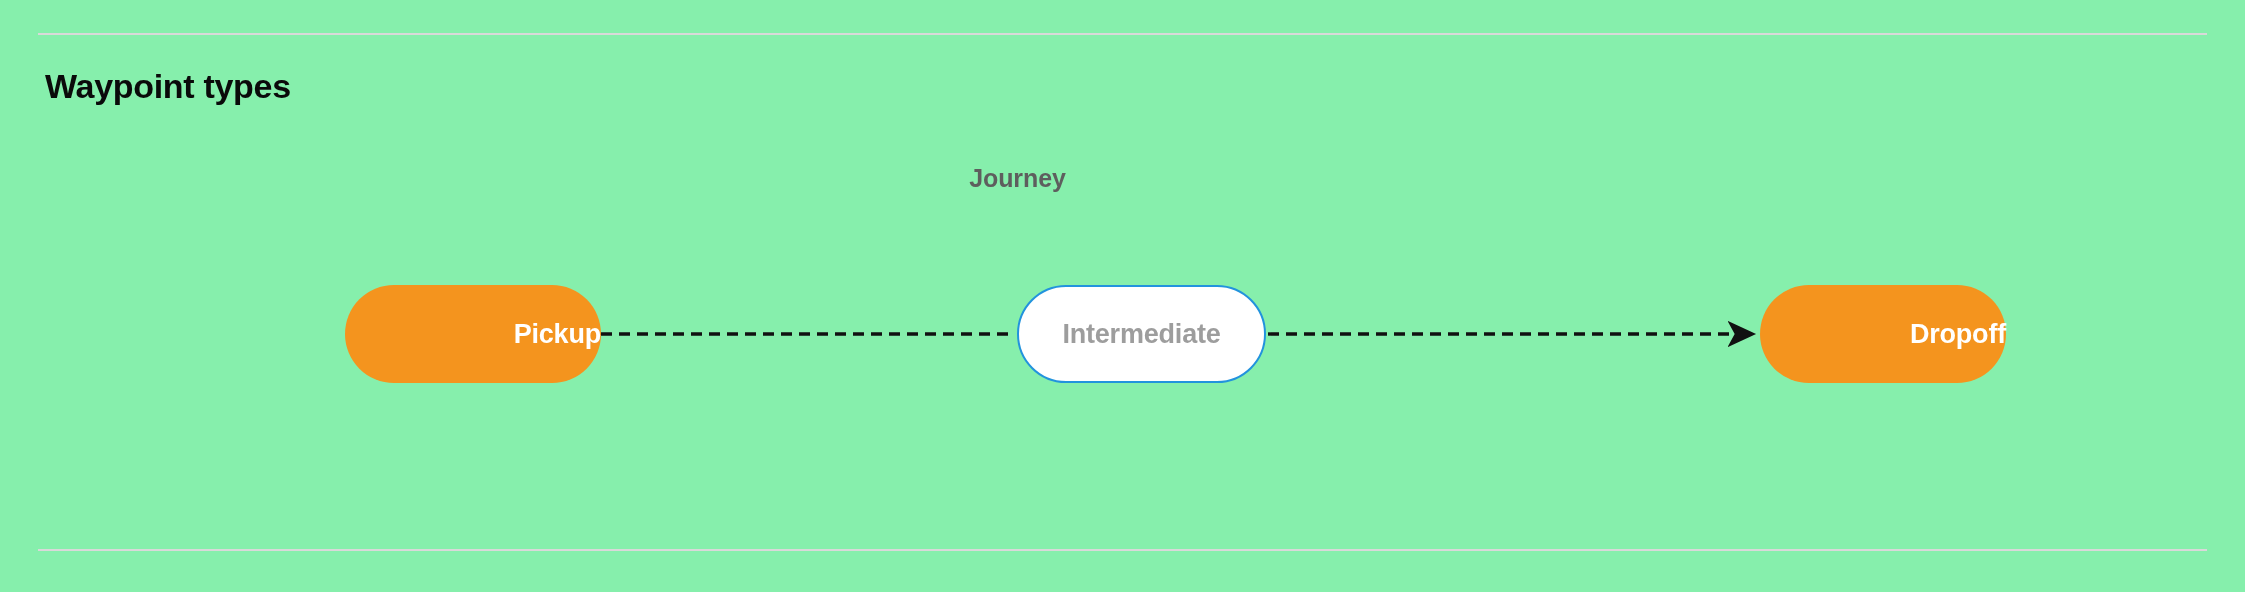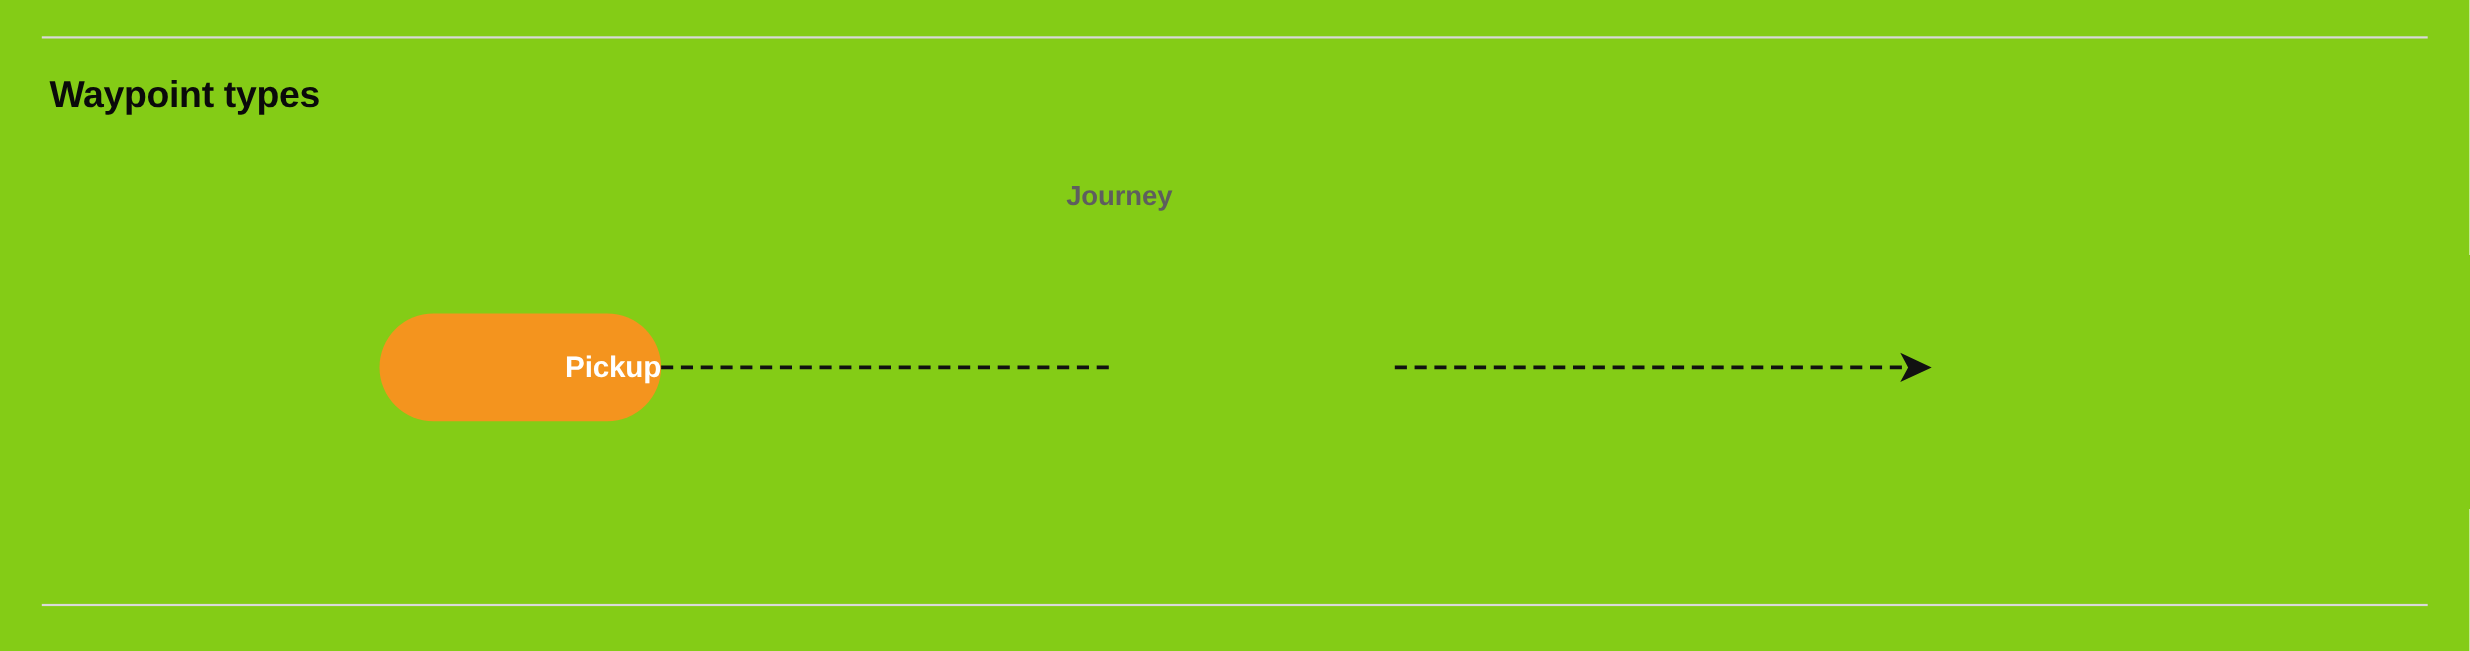--- a/index.html
+++ b/index.html
@@ -9,21 +9,21 @@
   }
   body {
     font-family: "Liberation Sans", sans-serif;
     -webkit-font-smoothing: antialiased;
   }
 
   #screen {
     position: relative;
     width: 2245px;
     height: 592px;
-    background: #84cc16;
+    background: #86efac;
     overflow: hidden;
   }
 
   
   .divider {
     position: absolute;
     left: 38px;
     width: 2169px;
     height: 2px;
     background: #d9d9d9;
@@ -130,19 +130,25 @@
         </marker>
       </defs>
       <line x1="601" y1="204" x2="1015" y2="204" stroke="#111111" stroke-width="3.4" stroke-dasharray="11 7" stroke-linecap="butt"></line>
       <line x1="1268" y1="204" x2="1752" y2="204" stroke="#111111" stroke-width="3.4" stroke-dasharray="11 7" stroke-linecap="butt" marker-end="url(#arrow-head)"></line>
     </svg>
 
     <div class="node terminal" id="node-pickup">
       <span>Pickup</span>
     </div>
 
+    <div class="node intermediate" id="node-intermediate">
+      <span>Intermediate</span>
+    </div>
 
+    <div class="node terminal" id="node-dropoff">
+      <span>Dropoff</span>
+    </div>
 
   </div>
 
   <div class="divider bottom"></div>
 
 </div>
 
 </body></html>

